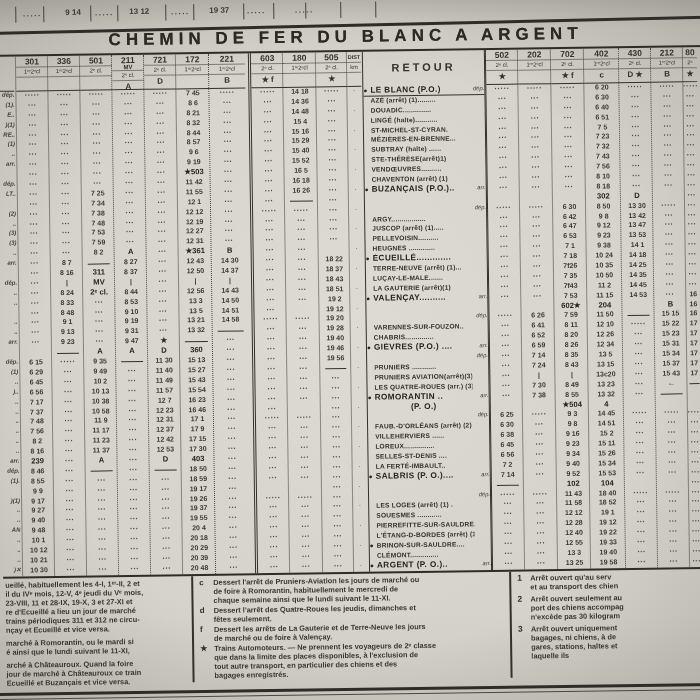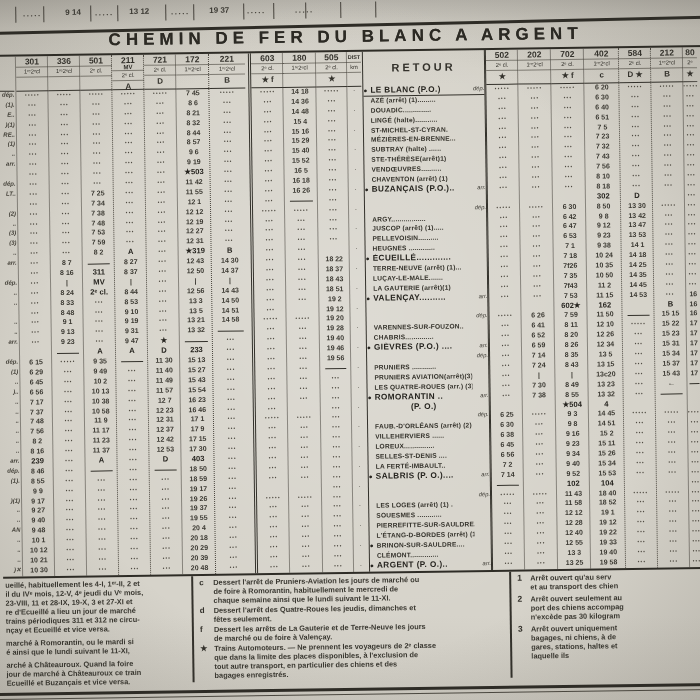--- a/index.html
+++ b/index.html
@@ -470,31 +470,31 @@
           <div class="c">9 6</div>
           <div class="c">9 19</div>
           <div class="c tno">★503</div>
           <div class="c">11 42</div>
           <div class="c">11 55</div>
           <div class="c">12 1</div>
           <div class="c">12 12</div>
           <div class="c">12 19</div>
           <div class="c">12 27</div>
           <div class="c">12 31</div>
-          <div class="c tno">★319</div>
+          <div class="c tno">★361</div>
           <div class="c">12 43</div>
           <div class="c">12 50</div>
           <div class="c pipe">|</div>
           <div class="c">12 56</div>
           <div class="c">13 3</div>
           <div class="c">13 5</div>
           <div class="c">13 21</div>
           <div class="c">13 32</div>
           <div class="c rule"></div>
-          <div class="c tno">233</div>
+          <div class="c tno">360</div>
           <div class="c">15 13</div>
           <div class="c">15 27</div>
           <div class="c">15 43</div>
           <div class="c">15 54</div>
           <div class="c">16 23</div>
           <div class="c">16 46</div>
           <div class="c">17 1</div>
           <div class="c">17 9</div>
           <div class="c">17 15</div>
           <div class="c">17 30</div>
@@ -1248,21 +1248,21 @@
           <div class="c">8 50</div>
           <div class="c">9 8</div>
           <div class="c">9 12</div>
           <div class="c">9 23</div>
           <div class="c">9 38</div>
           <div class="c">10 24</div>
           <div class="c">10 35</div>
           <div class="c">10 50</div>
           <div class="c">11 2</div>
           <div class="c">11 15</div>
-          <div class="c tno">162</div>
+          <div class="c tno">204</div>
           <div class="c">11 50</div>
           <div class="c">12 10</div>
           <div class="c">12 26</div>
           <div class="c">12 34</div>
           <div class="c">13 5</div>
           <div class="c">13 15</div>
           <div class="c">13c20</div>
           <div class="c">13 23</div>
           <div class="c">13 32</div>
           <div class="c tno">4</div>
@@ -1279,21 +1279,21 @@
           <div class="c">19 1</div>
           <div class="c">19 12</div>
           <div class="c">19 22</div>
           <div class="c">19 33</div>
           <div class="c">19 40</div>
           <div class="c">19 58</div>
         </div>
       </div>
       <div class="col wavy" style="left: 622px; width: 32px;">
         <div class="colhead">
-          <div class="no">584</div>
+          <div class="no">430</div>
           <div class="cls">2ᵉ cl.</div>
           <div class="sym">D ★</div>
         </div>
         <div class="cells">
           <div class="c d5">•••••</div>
           <div class="c d3">•••</div>
           <div class="c d3">•••</div>
           <div class="c d3">•••</div>
           <div class="c d3">•••</div>
           <div class="c d3">•••</div>

